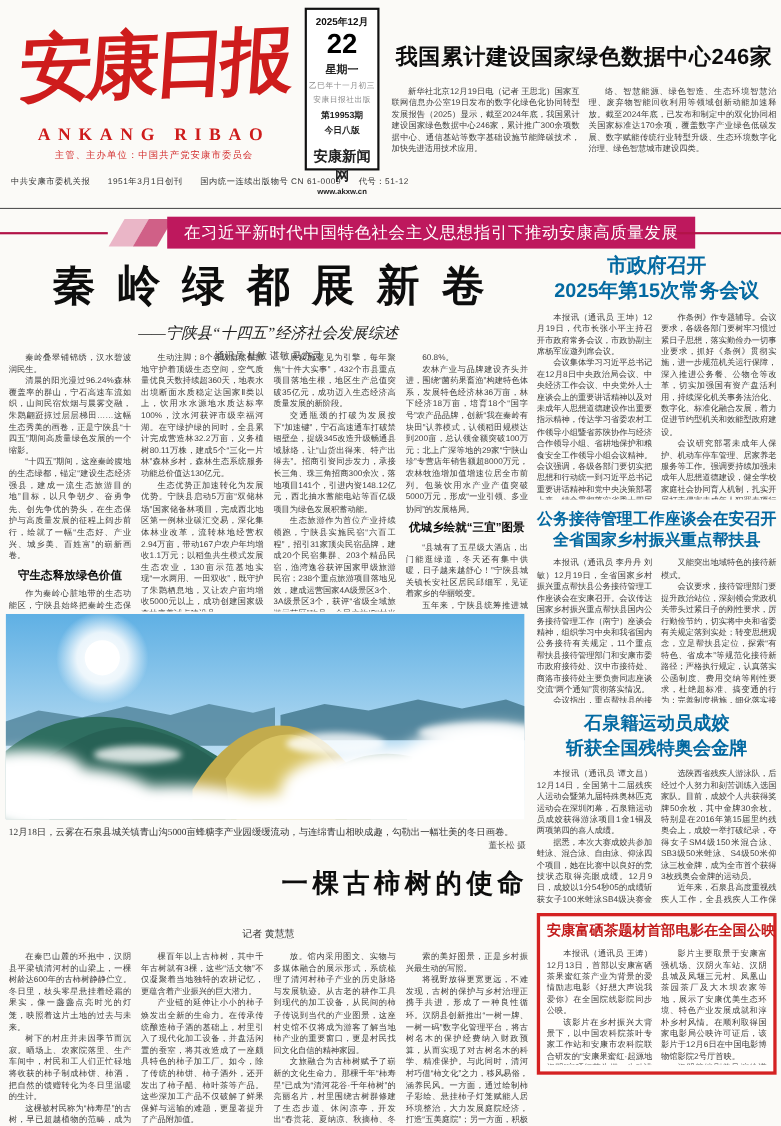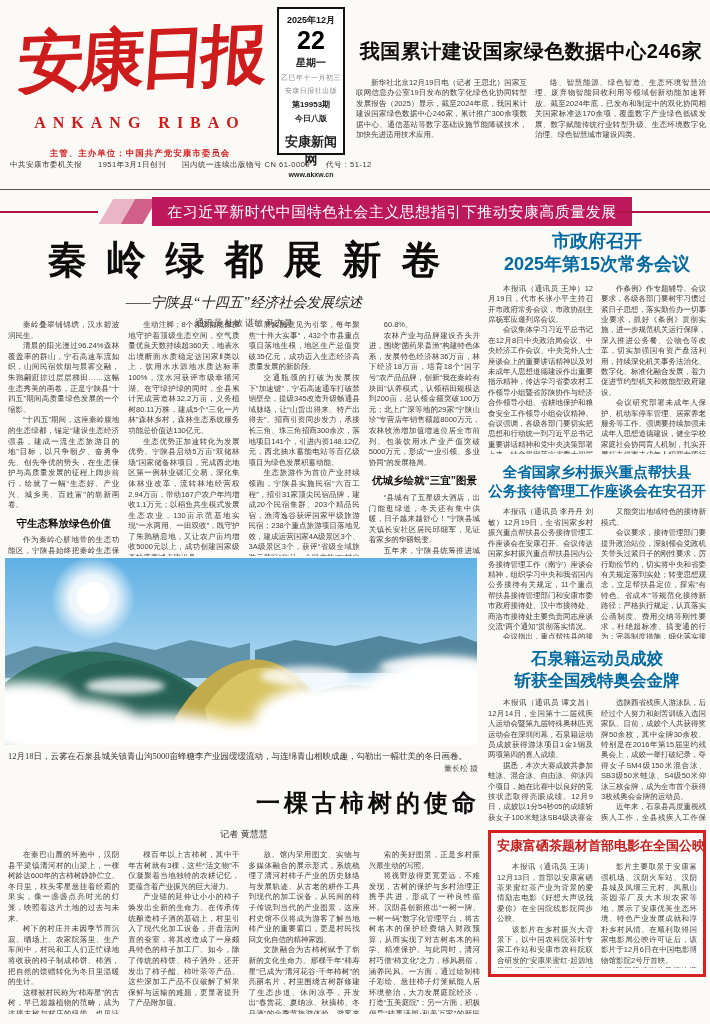--- a/index.html
+++ b/index.html
@@ -4,21 +4,21 @@
 <style>
   html,body{margin:0;padding:0;background:#e9e7e2;}
   .page{position:relative;width:710px;height:1024px;background:#fbfaf7;overflow:hidden;
         font-family:"Liberation Sans","DejaVu Sans",sans-serif;color:#222;}
   
   .masthead{position:absolute;left:6px;top:6px;width:268px;text-align:center;}
   .calligraphy{font-family:"DejaVu Serif",serif;font-size:66px;font-weight:900;color:#ce1c1c;
         line-height:1.6;letter-spacing:-5px;transform:rotate(-2deg) skewX(-6deg);white-space:nowrap;}
   .pinyin{font-family:"Liberation Serif",serif;font-size:16px;font-weight:bold;color:#ce1c1c;
         letter-spacing:7px;margin-top:2px;}
-  .organizer{font-size:8.5px;font-weight:bold;color:#d22a2a;letter-spacing:1px;margin-top:16px;}
+  .organizer{font-size:8.5px;font-weight:normal;color:#d22a2a;letter-spacing:1px;margin-top:4px;}
   .masthead-info{position:absolute;left:10px;top:160px;width:345px;font-size:7.5px;color:#333;
         white-space:nowrap;letter-spacing:.5px;}
   
   .datebox{position:absolute;left:277px;top:7px;width:68px;height:148px;border:2px solid #111;
         background:#fff;text-align:center;box-sizing:border-box;padding-top:5px;}
   .db-ym{font-size:9px;font-weight:bold;color:#111;}
   .db-day{font-size:25px;font-weight:bold;color:#000;line-height:1.1;}
   .db-week{font-size:10px;font-weight:bold;margin-top:1px;}
   .db-lunar,.db-pub{font-size:7px;color:#8a8a8a;margin-top:3px;letter-spacing:.5px;}
   .db-issue,.db-edition{font-size:8px;font-weight:bold;color:#222;margin-top:3px;}
@@ -52,21 +52,21 @@
   .subhead{font-size:10.5px;font-weight:bold;color:#0f0f0f;text-align:center;margin:7px 0;text-indent:0;}
   
   .photo{position:absolute;left:5px;top:558px;width:472px;height:187px;overflow:hidden;}
   .caption{position:absolute;left:8px;top:750px;width:470px;font-family:"Liberation Serif",serif;
         font-size:8.5px;color:#333;line-height:12px;}
   .credit{text-align:right;color:#555;margin-top:1px;font-size:8px;}
   
   .persimmon{position:absolute;left:8px;top:787px;width:472px;}
   .persimmon-title{font-family:"Liberation Serif",serif;font-size:24px;font-weight:900;color:#0d0d0d;
         text-align:right;letter-spacing:4px;margin:0;}
-  .persimmon-by{font-size:9px;color:#333;text-align:center;margin-top:9px;}
+  .persimmon-by{font-size:9px;color:#333;text-align:center;margin-top:24px;}
   .persimmon-cols{display:flex;gap:9px;margin-top:9px;height:164px;}
   .pcol{flex:1;font-size:7.5px;line-height:10.6px;text-align:justify;color:#3d3d3d;overflow:hidden;}
   
   .rail{position:absolute;left:488px;top:230px;width:218px;}
   .art-h2{font-weight:900;color:#0369a1;text-align:center;margin:0;line-height:1.3;white-space:nowrap;}
   .gov .art-h2{font-size:18px;}
   .art-cols{display:flex;gap:8px;margin-top:7px;}
   .rcol{flex:1;font-size:7.5px;line-height:10.4px;text-align:justify;color:#3d3d3d;overflow:hidden;}
   .gov .rcol{height:170px;}
   .reception{margin-top:9px;}
@@ -254,22 +254,22 @@
             <p class="para">会议集体学习习近平总书记在12月8日中央政治局会议、中央经济工作会议、中央党外人士座谈会上的重要讲话精神以及对未成年人思想道德建设作出重要指示精神，传达学习省委农村工作领导小组暨省苏陕协作与经济合作领导小组、省耕地保护和粮食安全工作领导小组会议精神。会议强调，各级各部门要切实把思想和行动统一到习近平总书记重要讲话精神和党中央决策部署上来，结合贯彻落实省委十四届九次全会和市委五届十次全会工作安排，聚焦高质量发展首要任务，着力稳就业、稳企业、稳市场、稳预期，推动经济实现质的有效提升和量的合理增长，奋力完成全年经济社会发展目标任务，确保“十五五”实现良好开局。</p>
           </div>
         <div class="rcol">
             <p class="para">作条例》作专题辅导。会议要求，各级各部门要树牢习惯过紧日子思想，落实勤俭办一切事业要求，抓好《条例》贯彻实施，进一步规范机关运行保障，深入推进公务餐、公物仓等改革，切实加强国有资产盘活利用，持续深化机关事务法治化、数字化、标准化融合发展，着力促进节约型机关和效能型政府建设。</p>
             <p class="para">会议研究部署未成年人保护、机动车停车管理、居家养老服务等工作。强调要持续加强未成年人思想道德建设，健全学校家庭社会协同育人机制，扎实开展打击侵害未成年人犯罪专项行动，为未成年人健康成长营造良好环境。要聚焦解决停车供需矛盾，深入挖掘城镇公共空间潜力，科学合理配置停车资源，严格规范经营管理和停车秩序，更好满足群众便捷停车需求。要积极应对人口老龄化，坚持以居家老年人服务需求为导向，充分激发政府、市场、社会、家庭等多元主体的积极性，不断优化资源配置，配套完善服务供给体系，促进养老服务高质量发展。会议还研究了其他事项。</p>
           </div>
       </div>
     </div>
 
     <div class="reception">
+      <h2 class="art-h2">公务接待管理工作座谈会在安召开</h2>
       <h2 class="art-h2">全省国家乡村振兴重点帮扶县</h2>
-      <h2 class="art-h2">公务接待管理工作座谈会在安召开</h2>
       <div class="art-cols">
         <div class="rcol">
             <p class="para">本报讯（通讯员 李丹丹 刘敏）12月19日，全省国家乡村振兴重点帮扶县公务接待管理工作座谈会在安康召开。会议传达国家乡村振兴重点帮扶县国内公务接待管理工作（南宁）座谈会精神，组织学习中央和我省国内公务接待有关规定，11个重点帮扶县接待管理部门和安康市委市政府接待处、汉中市接待处、商洛市接待处主要负责同志座谈交流“两个通知”贯彻落实情况。</p>
             <p class="para">会议指出，重点帮扶县的接待工作既是保障公务运转的必要环节，也是落实中央八项规定精神、纠治“四风”问题的关键领域。强调重点帮扶县做好接待工作首先要把握政治属性和地域性，解放思想，破除老观念，立足县域实际，探索符合接待工作新形势新要求、</p>
           </div>
         <div class="rcol">
             <p class="para">又能突出地域特色的接待新模式。</p>
             <p class="para">会议要求，接待管理部门要提升政治站位，深刻领会党政机关带头过紧日子的刚性要求，厉行勤俭节约，切实将中央和省委有关规定落到实处；转变思想观念，立足帮扶县定位，探索“有特色、省成本”等规范化接待新路径；严格执行规定，认真落实公函制度、费用交纳等刚性要求，杜绝超标准、搞变通的行为；完善制度措施，细化落实接待标准、经费管理等实操细则，形成闭环管理。</p>
           </div>
       </div>

